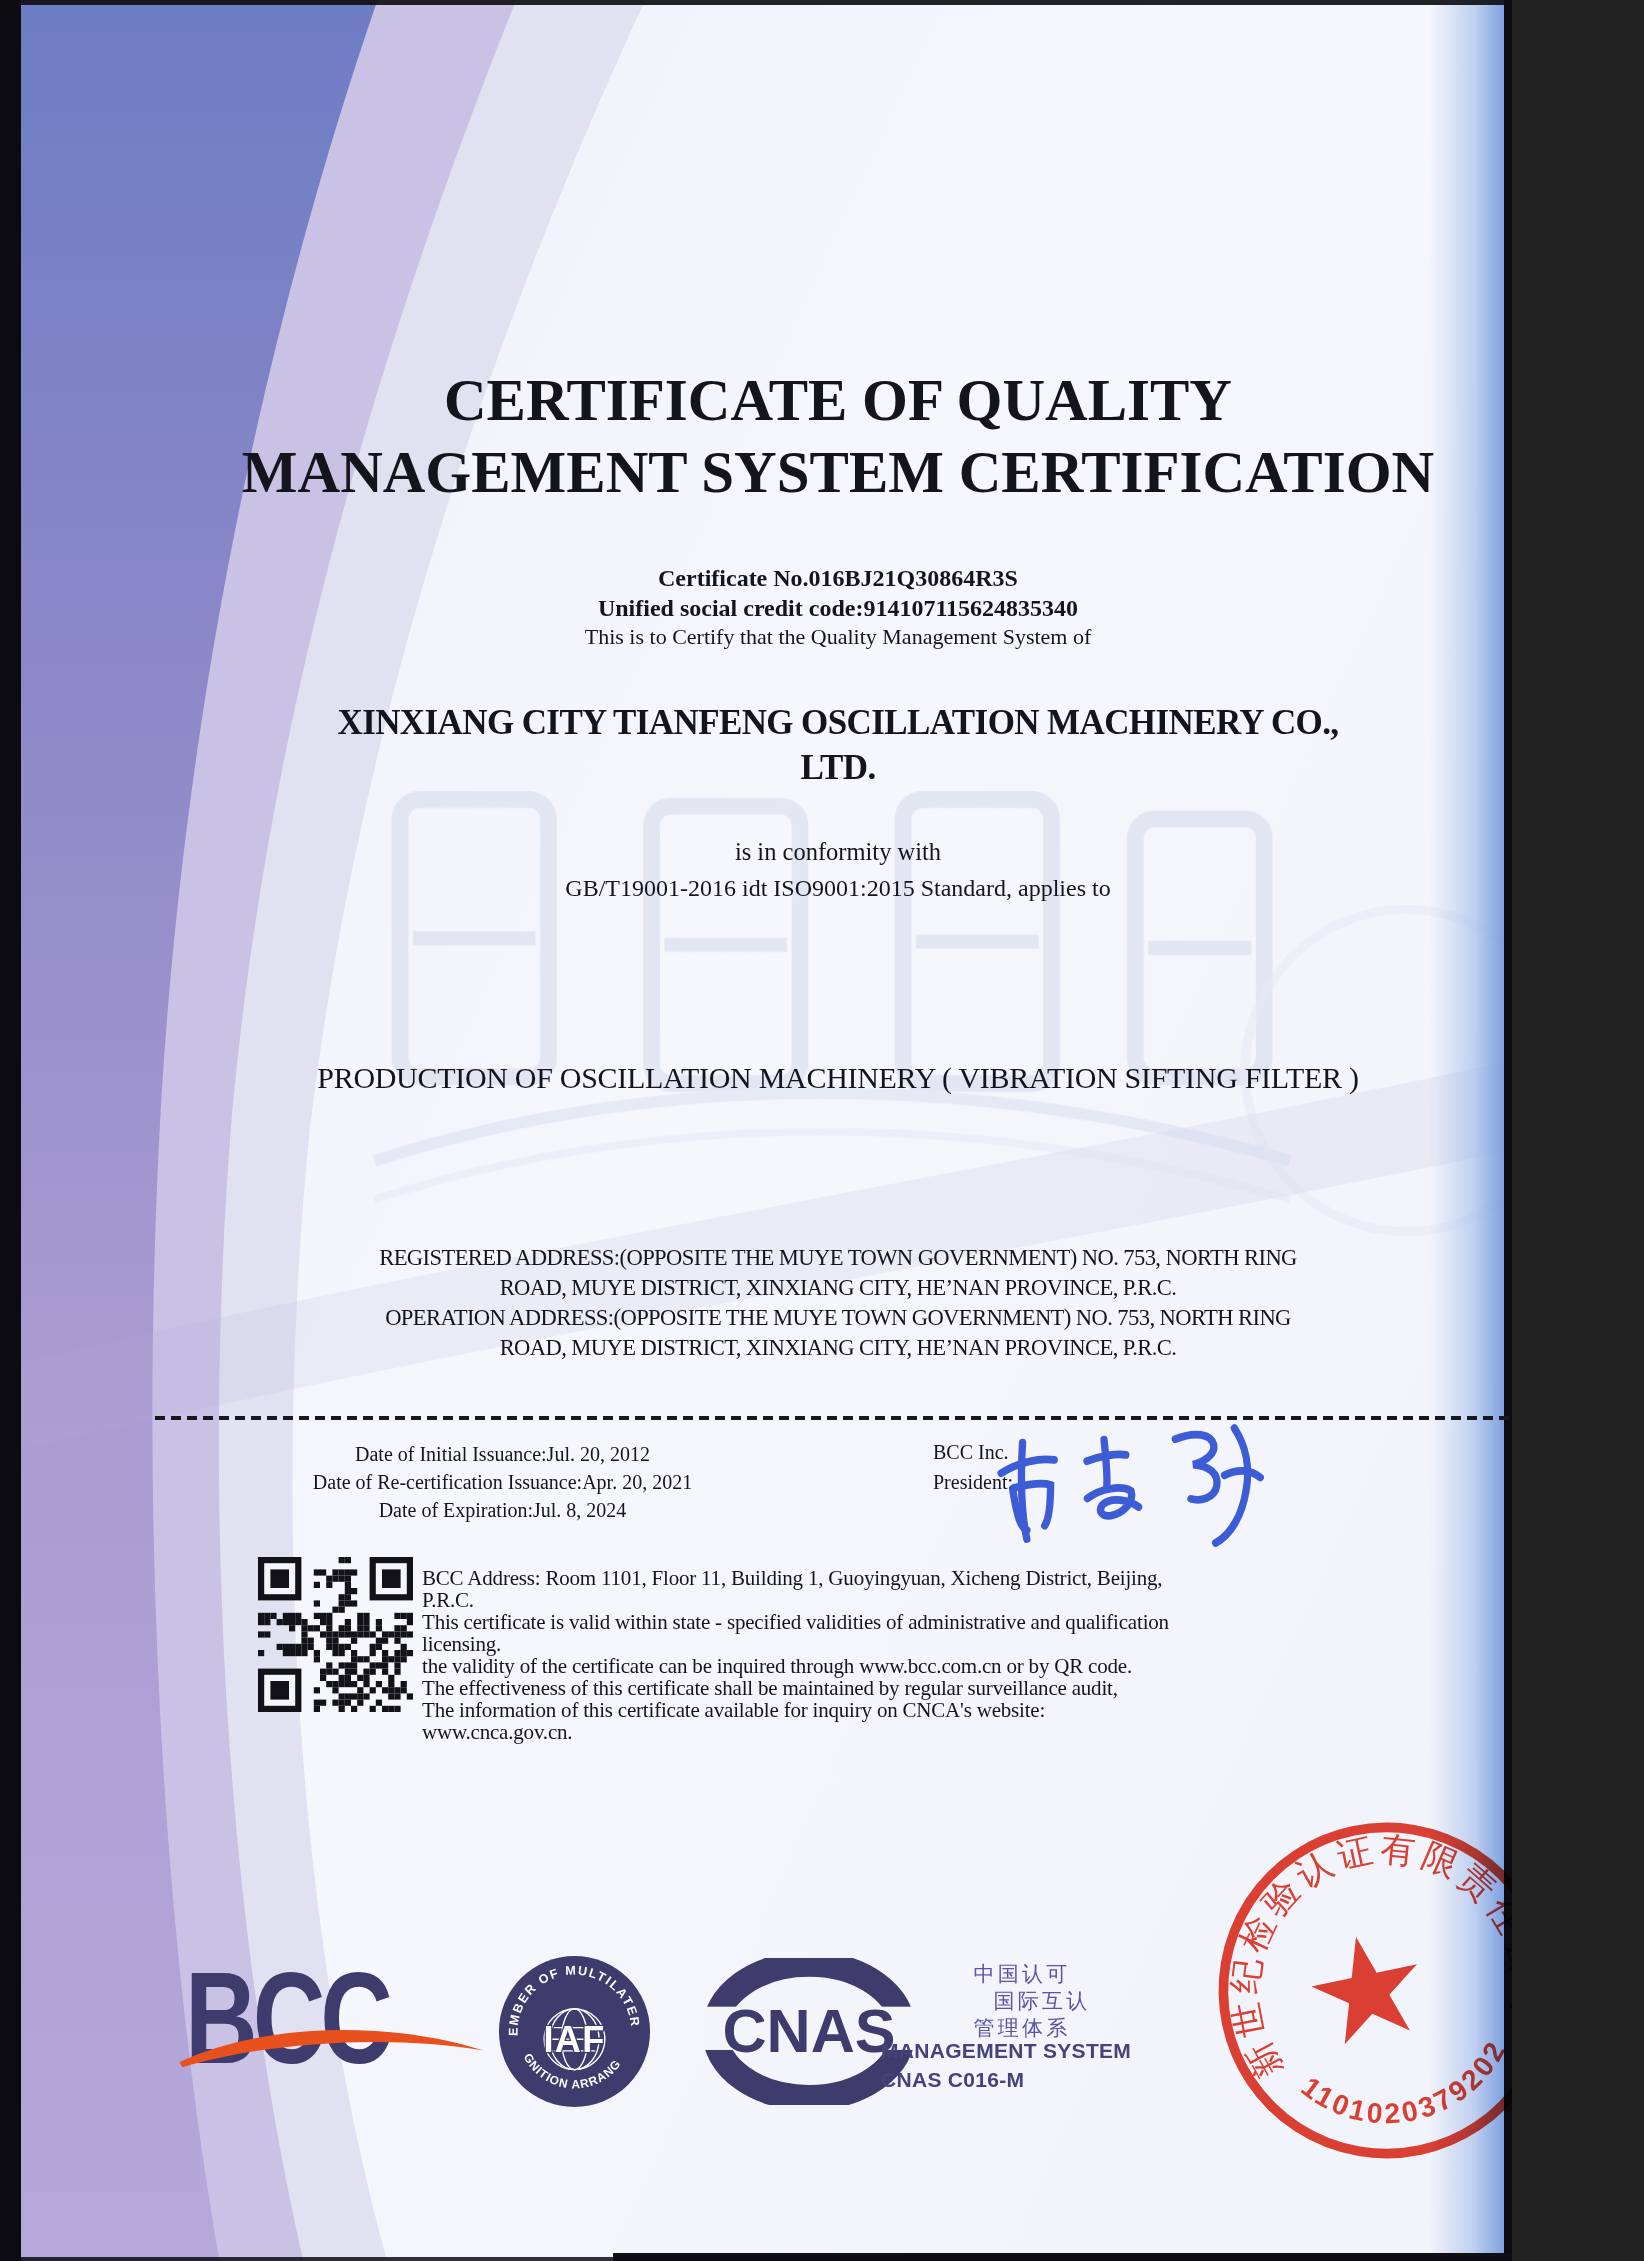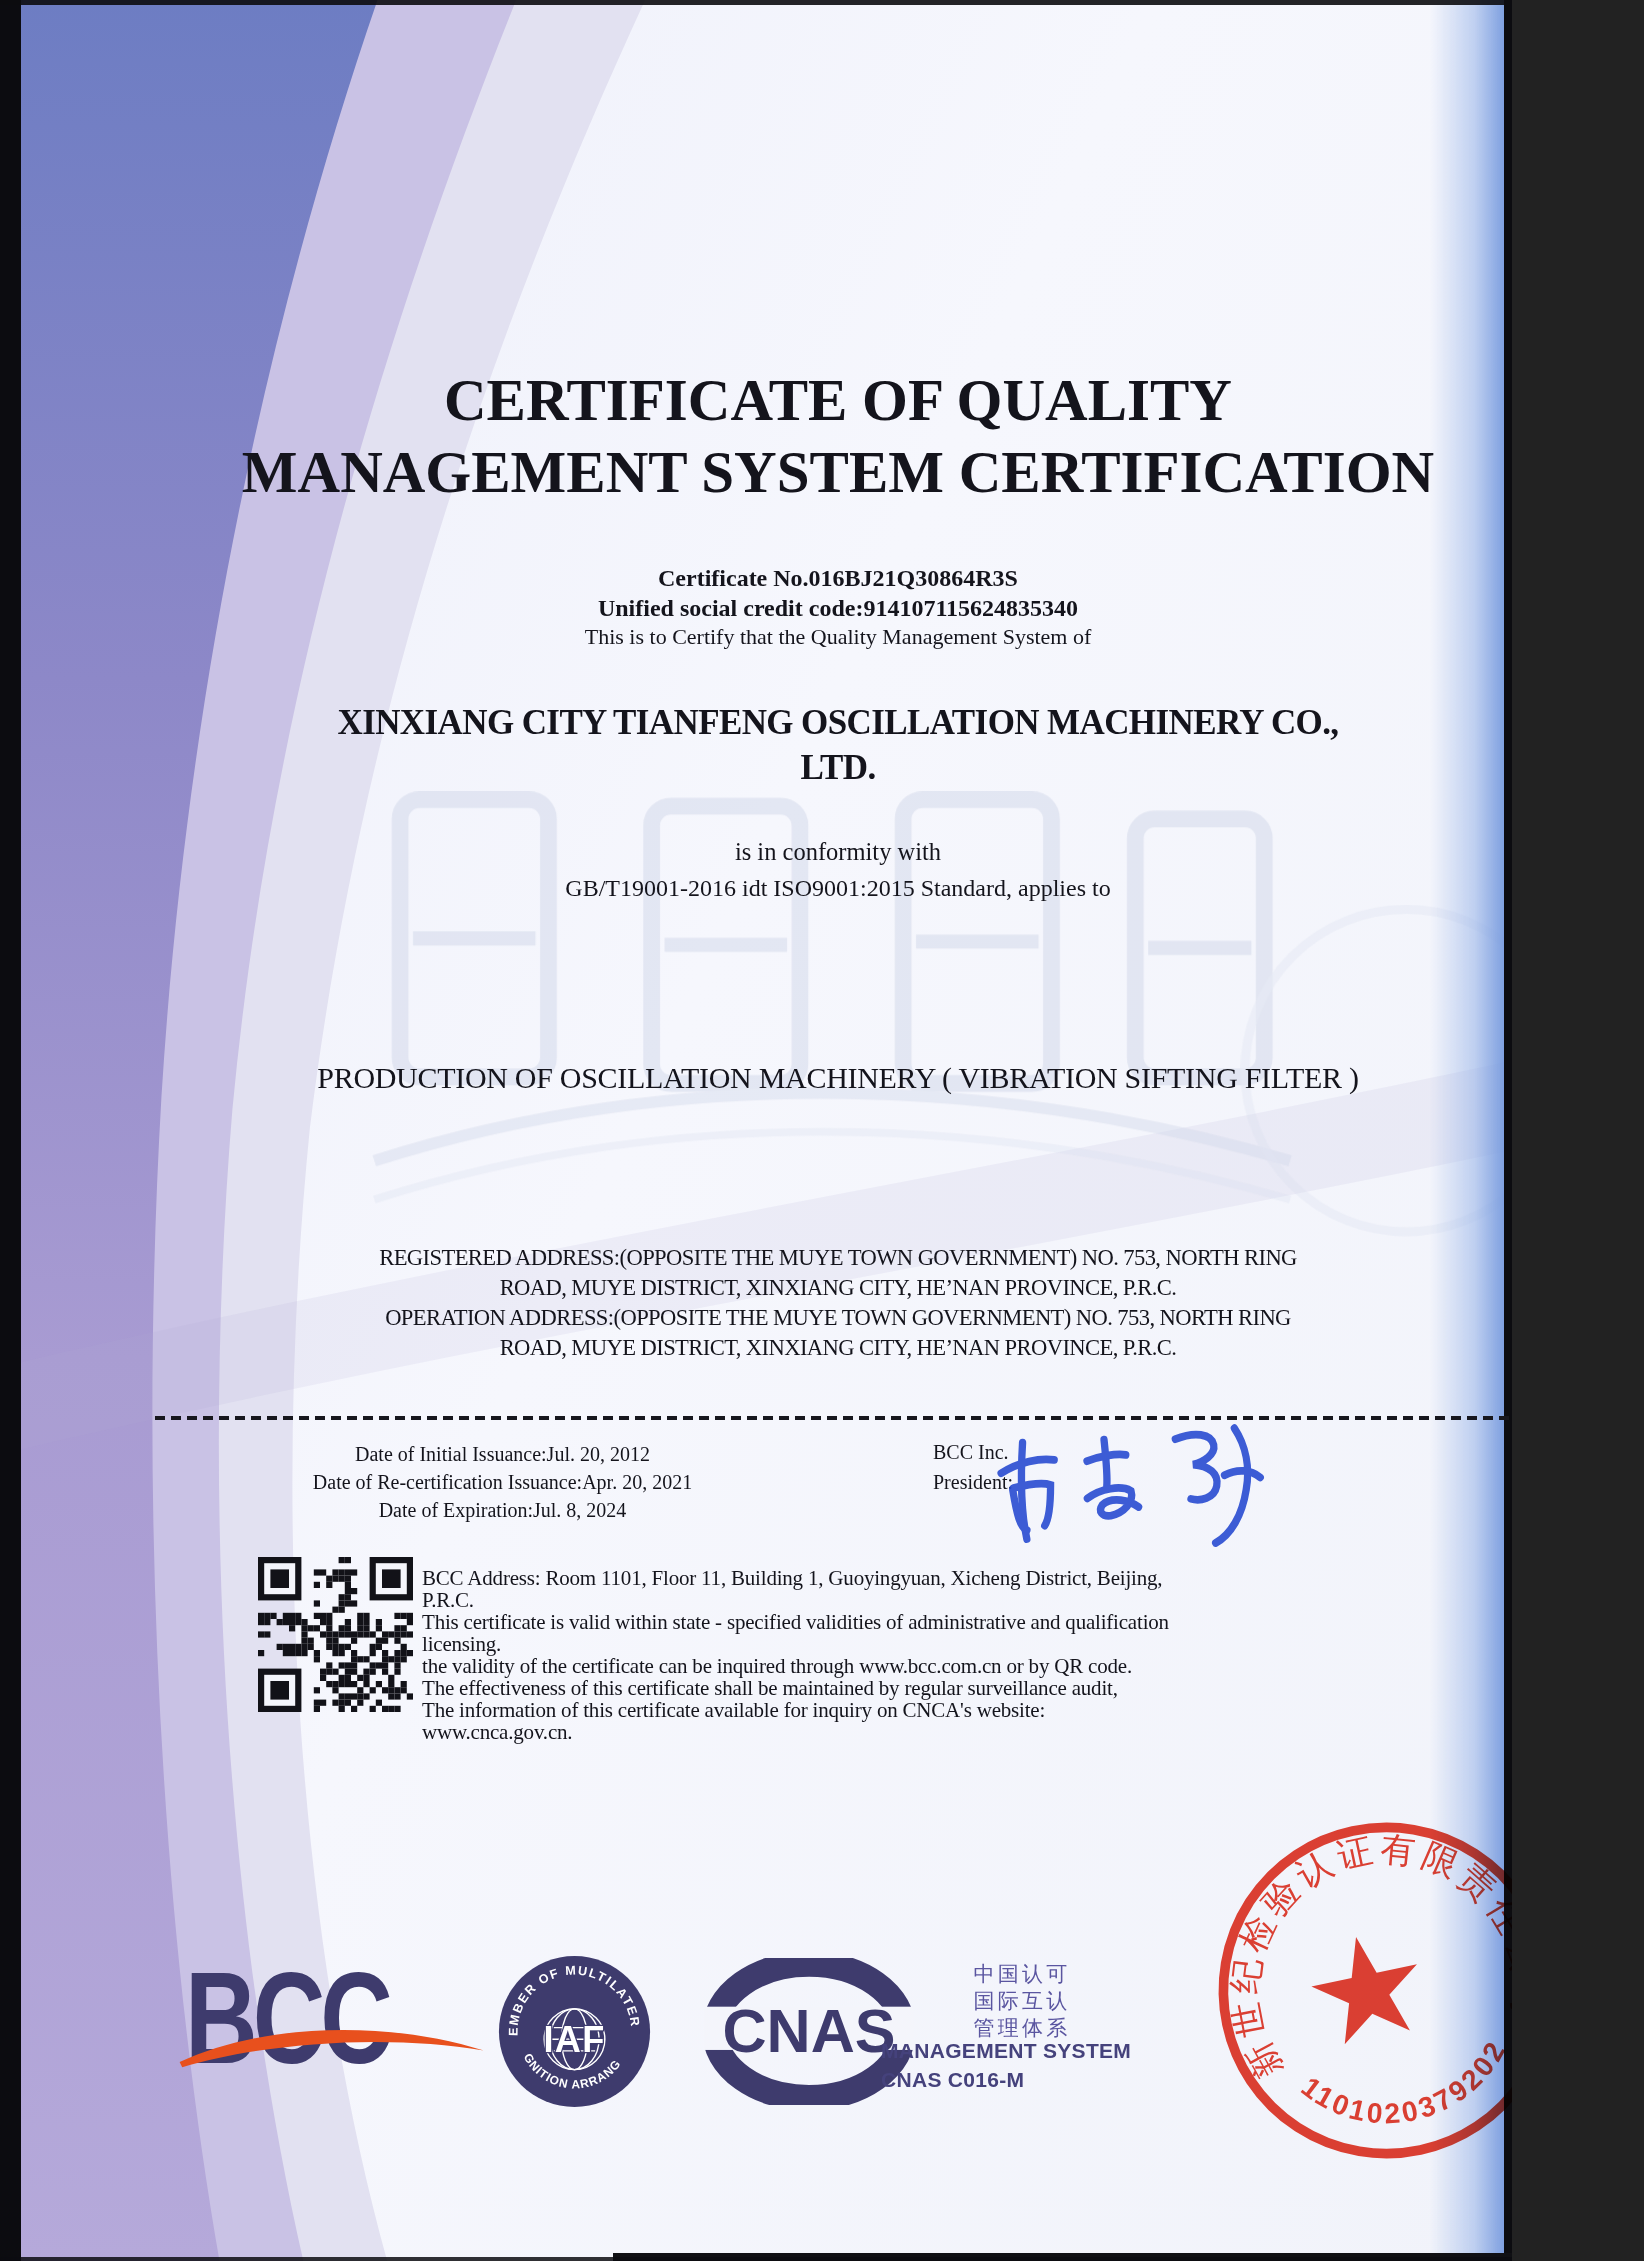--- a/index.html
+++ b/index.html
@@ -379,21 +379,21 @@
     <text x="120" y="152" text-anchor="middle" font-family="Liberation Sans,DejaVu Sans,sans-serif" font-size="56" font-weight="800" fill="#ffffff" stroke="#3e3b6d" stroke-width="4" paint-order="stroke" letter-spacing="2">IAF</text>
   </svg>
 
   <svg class="abs" style="left:704px;top:1958px;" width="210" height="147" viewBox="0 0 330 230">
     <ellipse cx="165" cy="114" rx="148" ry="105" fill="none" stroke="#3e3b6d" stroke-width="40"></ellipse>
     <rect x="-5" y="76" width="340" height="68" fill="#f4f5fb"></rect>
     <text x="165" y="148" text-anchor="middle" font-family="Liberation Sans,DejaVu Sans,sans-serif" font-size="96" font-weight="800" letter-spacing="0" fill="#3e3b6d">CNAS</text>
   </svg>
 
   <div class="abs cn-line" style="top:1961px;">中国认可</div>
-  <div class="abs cn-line" style="top:1988px;">国际互认</div>
+  <div class="abs cn-line" style="top:1988px;margin-left:20px;">国际互认</div>
   <div class="abs cn-line" style="top:2015px;">管理体系</div>
   <div class="abs ms-line" style="top:2039px;">MANAGEMENT SYSTEM</div>
   <div class="abs ms-line" style="top:2068px;">CNAS C016-M</div>
 
   <svg class="abs seal-wrap" style="left:1206px;top:1810px;" width="361" height="361" viewBox="0 0 560 560">
     <defs>
       <path id="sealTop" d="M106.8,380 A200,200 0 1 1 453.2,380"></path>
       <path id="sealBottom" d="M101.6,383 A206,206 0 0 0 458.4,383"></path>
     </defs>
     <g transform="rotate(-12 280 280)">

